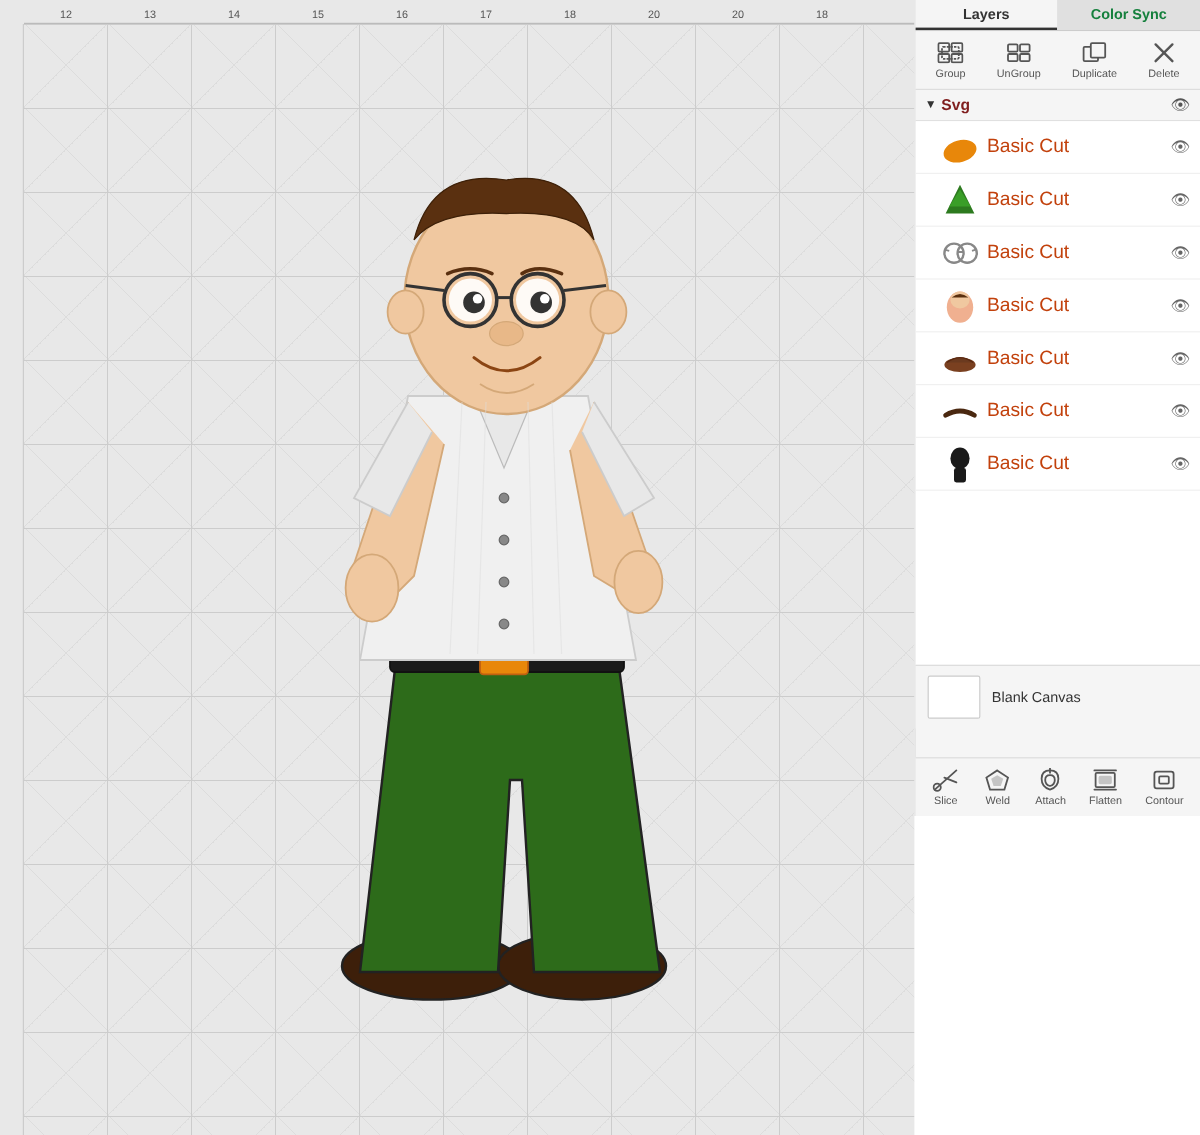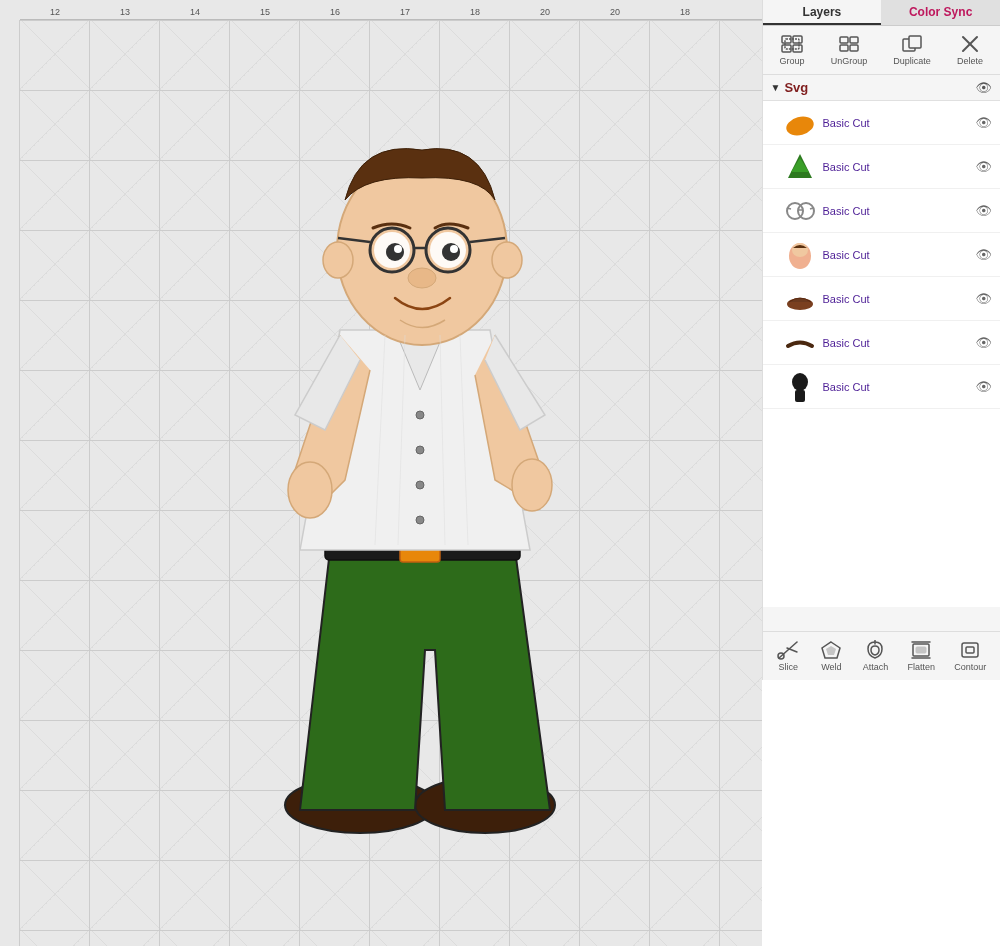--- a/index.html
+++ b/index.html
@@ -73,21 +73,21 @@
       border-bottom: 2px solid transparent;
     }
 
     .tab-item.active {
       background: #f5f5f5;
       border-bottom: 2px solid #333;
       color: #333;
     }
 
     .tab-item.inactive {
-      color: #be185d;
+      color: #15803d;
       background: #e0e0e0;
     }
 
     
     .icon-toolbar {
       display: flex;
       align-items: center;
       justify-content: space-around;
       padding: 6px 4px;
       border-bottom: 1px solid #ddd;
@@ -156,22 +156,22 @@
       height: 34px;
       display: flex;
       align-items: center;
       justify-content: center;
       flex-shrink: 0;
       position: relative;
     }
 
     .layer-item .layer-label {
       flex: 1;
-      font-size: 11px;
-      color: #4c1d95;
+      font-size: 16px;
+      color: #c2410c;
     }
 
     .layer-item .layer-eye {
       font-size: 13px;
       color: #666;
       cursor: pointer;
     }
 
     
     .blank-canvas-bar {
@@ -489,20 +489,24 @@
           <ellipse cx="17" cy="12" rx="8" ry="9" fill="#1a1a1a"></ellipse>
           <rect x="12" y="20" width="10" height="12" rx="2" fill="#1a1a1a"></rect>
         </svg>
       </div>
       <span class="layer-label">Basic Cut</span>
       <span class="layer-eye">👁</span>
     </div>
 
   </div>
 
+  <div class="blank-canvas-bar">
+    <div class="blank-canvas-thumb"></div>
+    <span class="blank-canvas-label">Blank Canvas</span>
+  </div>
 
   <div class="bottom-toolbar">
     <div class="toolbar-btn">
       <div class="icon-box">
         <svg width="22" height="20" viewBox="0 0 22 20">
           <line x1="2" y1="18" x2="20" y2="2" stroke="#555" stroke-width="1.5" stroke-linecap="round"></line>
           <circle cx="4" cy="16" r="3" fill="none" stroke="#555" stroke-width="1.5"></circle>
           <line x1="10" y1="8" x2="20" y2="12" stroke="#555" stroke-width="1.5" stroke-linecap="round"></line>
         </svg>
       </div>

